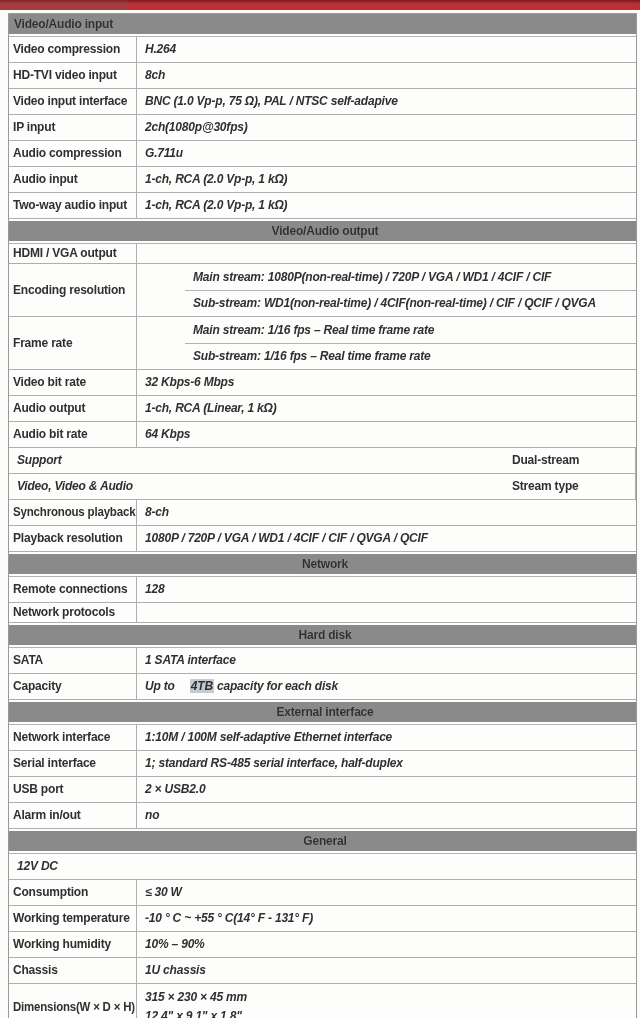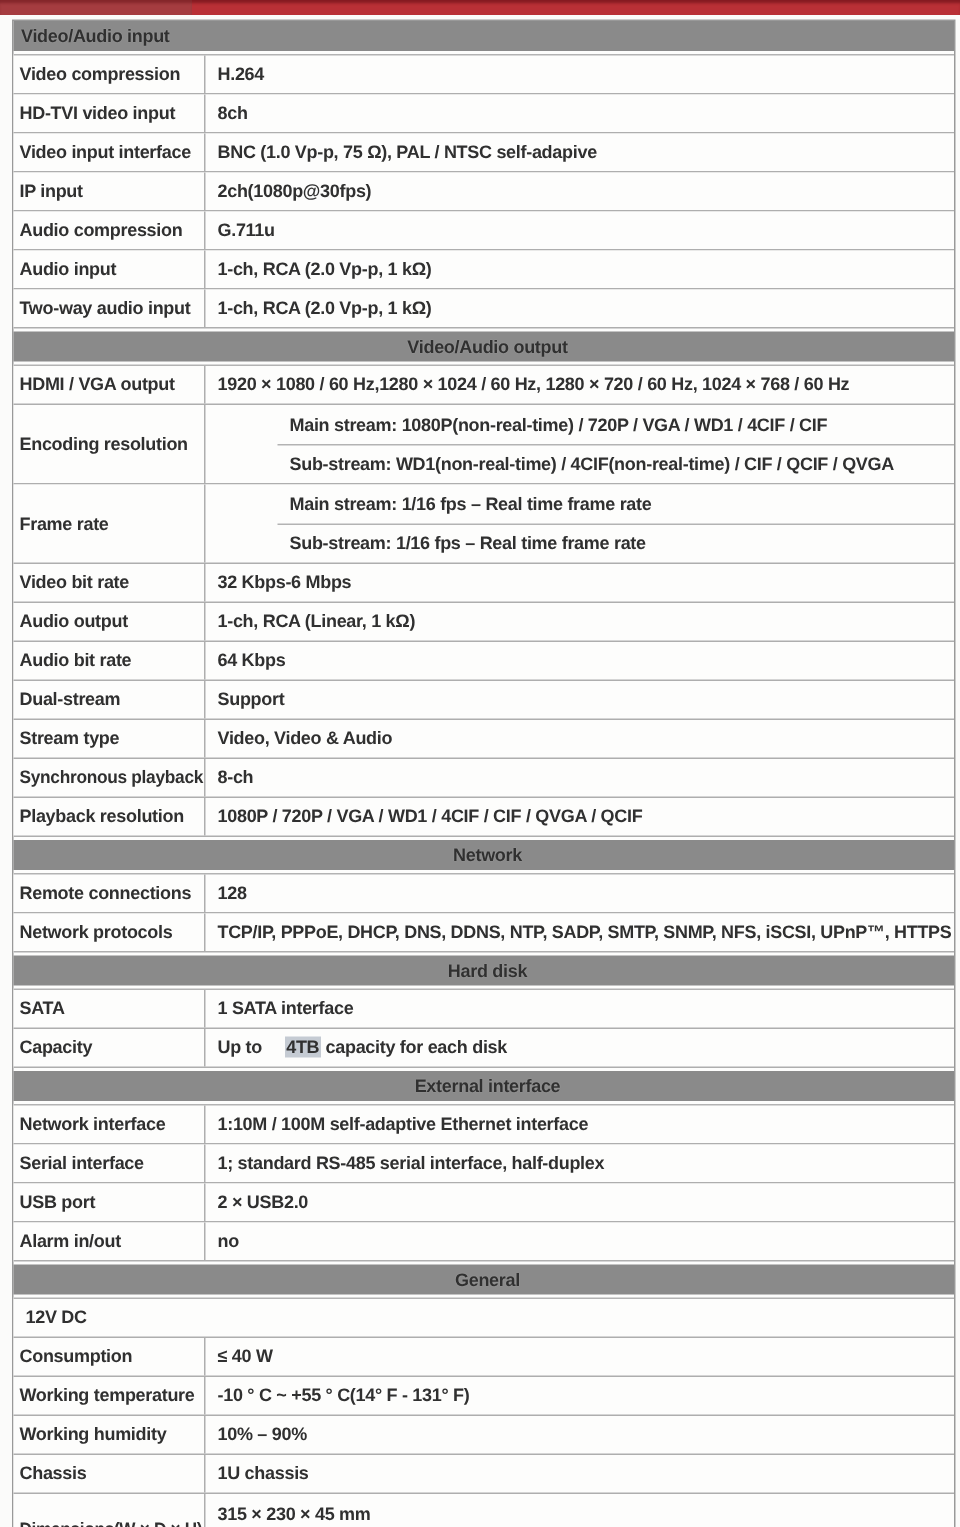--- a/index.html
+++ b/index.html
@@ -40,21 +40,21 @@
   .section-header + .row { border-top:1px solid #b3b3b3; }
   .row + .section-header { margin-top:2px;justify-content:center; }
 
   .row { display:flex; border-bottom:1px solid #aeaeae; background:#fdfdfc; }
   .cell.label {
     width:128px; min-width:128px; box-sizing:border-box;
     border-right:1px solid #aeaeae;
     display:flex; align-items:center;
     padding:2px 1px 2px 4px;
   }
-  .cell.values { flex:1; display:flex; flex-direction:column; min-width:0; }
+  .cell.values { flex:1; display:flex; flex-direction:column; min-width:0;font-style:italic; }
   .value-sub {
     flex:1; min-height:25px; box-sizing:border-box;
     display:flex; align-items:center;
     padding:4px 2px 4px 8px; min-width:0;
   }
   .value-sub + .value-sub { border-top:1px solid #b3b3b3; }
   .row.multi .value-sub { min-height:26px;margin-left:48px; }
 
   .fit {
     display:inline-block; white-space:nowrap;
@@ -155,25 +155,20 @@
   </div>
 
   <div class="section-header">
     <span class="fit">Video/Audio output</span>
   </div>
 
   <div class="row">
     <div class="cell label">
       <span class="fit">HDMI / VGA output</span>
     </div>
-    <div class="cell values">
-          <div class="value-sub">
-            <span class="fit val">1920 × 1080 / 60 Hz,1280 × 1024 / 60 Hz, 1280 × 720 / 60 Hz, 1024 × 768 / 60 Hz</span>
-          </div>
-        </div>
   </div>
 
   <div class="row multi">
     <div class="cell label">
       <span class="fit">Encoding resolution</span>
     </div>
     <div class="cell values">
           <div class="value-sub">
             <span class="fit val">Main stream: 1080P(non-real-time) / 720P / VGA / WD1 / 4CIF / CIF</span>
           </div>
@@ -224,39 +219,39 @@
       <span class="fit">Audio bit rate</span>
     </div>
     <div class="cell values">
           <div class="value-sub">
             <span class="fit val">64 Kbps</span>
           </div>
         </div>
   </div>
 
   <div class="row">
+    <div class="cell values">
+          <div class="value-sub">
+            <span class="fit val">Support</span>
+          </div>
+        </div>
     <div class="cell label">
       <span class="fit">Dual-stream</span>
     </div>
-    <div class="cell values">
-          <div class="value-sub">
-            <span class="fit val">Support</span>
-          </div>
-        </div>
-  </div>
-
-  <div class="row">
+  </div>
+
+  <div class="row">
+    <div class="cell values">
+          <div class="value-sub">
+            <span class="fit val">Video, Video &amp; Audio</span>
+          </div>
+        </div>
     <div class="cell label">
       <span class="fit">Stream type</span>
     </div>
-    <div class="cell values">
-          <div class="value-sub">
-            <span class="fit val">Video, Video &amp; Audio</span>
-          </div>
-        </div>
   </div>
 
   <div class="row">
     <div class="cell label">
       <span class="fit" style="transform: scaleX(0.96063);">Synchronous playback</span>
     </div>
     <div class="cell values">
           <div class="value-sub">
             <span class="fit val">8-ch</span>
           </div>
@@ -286,25 +281,20 @@
           <div class="value-sub">
             <span class="fit val">128</span>
           </div>
         </div>
   </div>
 
   <div class="row">
     <div class="cell label">
       <span class="fit">Network protocols</span>
     </div>
-    <div class="cell values">
-          <div class="value-sub">
-            <span class="fit val" style="transform: scaleX(0.997959);">TCP/IP, PPPoE, DHCP, DNS, DDNS, NTP, SADP, SMTP, SNMP, NFS, iSCSI, UPnP™, HTTPS</span>
-          </div>
-        </div>
   </div>
 
   <div class="section-header">
     <span class="fit">Hard disk</span>
   </div>
 
   <div class="row">
     <div class="cell label">
       <span class="fit">SATA</span>
     </div>
@@ -385,21 +375,21 @@
           </div>
         </div>
   </div>
 
   <div class="row">
     <div class="cell label">
       <span class="fit">Consumption</span>
     </div>
     <div class="cell values">
           <div class="value-sub">
-            <span class="fit val">≤ 40 W</span>
+            <span class="fit val">≤ 30 W</span>
           </div>
         </div>
   </div>
 
   <div class="row">
     <div class="cell label">
       <span class="fit">Working temperature</span>
     </div>
     <div class="cell values">
           <div class="value-sub">

